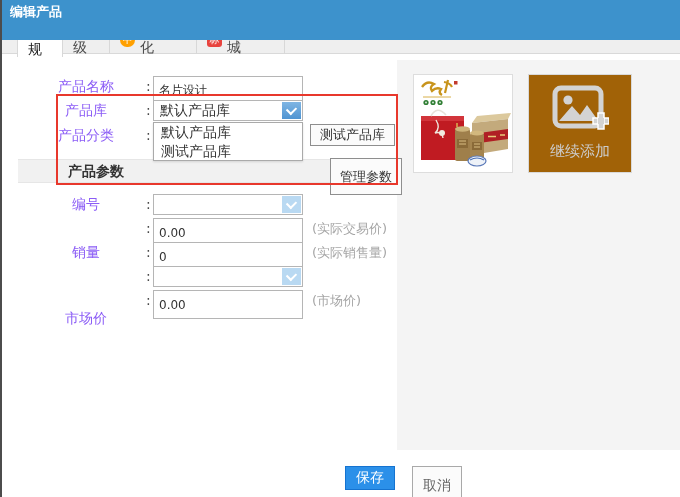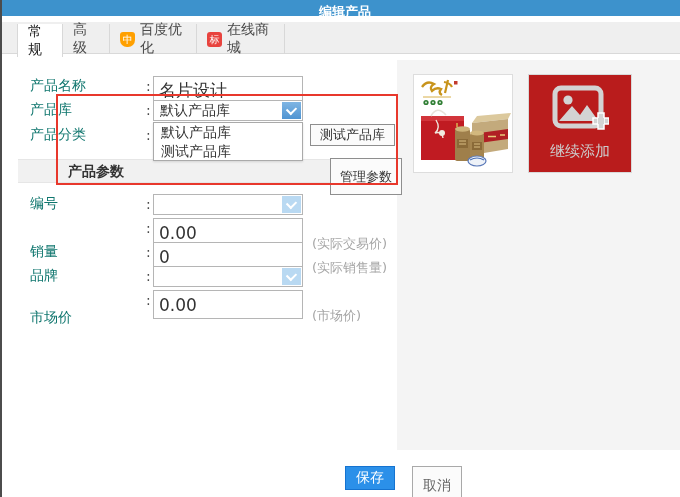--- a/index.html
+++ b/index.html
@@ -7,23 +7,23 @@
   body { font-family:"DejaVu Sans","Liberation Sans",sans-serif; }
   #app {
     position:relative; width:680px; height:497px; background:#fff;
     overflow:hidden; font-size:14px; color:#444;
   }
   
   .left-edge { position:absolute; left:0; top:0; width:2px; height:497px; background:#4c4c4c; z-index:60; }
 
   
   .titlebar {
-    position:absolute; left:0; top:0; width:680px; height:16px;
+    position:absolute; left:0; top:0; width:680px; height:40px;
     background:#3d92cc; color:#fff; font-weight:bold; font-size:13px;
-    padding:3px 0 0 10px; overflow:hidden; z-index:5;text-align:center;
+    padding:3px 0 0 10px; overflow:hidden; z-index:5;
   }
 
   
   .tabbar {
     position:absolute; left:0; top:22px; width:680px; height:32px;
     background:#efefef; border-bottom:1px solid #d9d9d9; z-index:4;
   }
   .tab {
     position:absolute; top:2px; height:30px; display:flex; align-items:center;
     justify-content:center; gap:5px; font-size:14px; color:#4a4a4a;
@@ -42,33 +42,33 @@
   .badge.square { background:#e8433e; border-radius:3px; }
 
   
   .gallery { position:absolute; left:397px; top:60px; width:283px; height:390px; background:#f4f4f4; }
   .photo-card {
     position:absolute; left:16px; top:14px; width:100px; height:99px;
     background:#fff; border:1px solid #ddd;
   }
   .add-card {
     position:absolute; left:131px; top:14px; width:104px; height:99px;
-    background:#b91c1c; border:1px solid #d9d9d9; text-align:center; cursor:pointer;
+    background:#a16207; border:1px solid #d9d9d9; text-align:center; cursor:pointer;
   }
   .add-card .add-label { margin-top:2px; color:#ccc; font-size:15px; }
 
   
   .flabel {
-    position:absolute; left:30px; width:112px; text-align:left;
-    font-size:14px; color:#0f766e; line-height:20px; white-space:nowrap;font-family:Liberation Serif, serif;
+    position:absolute; left:30px; width:112px; text-align:center;
+    font-size:14px; color:#8b5cf6; line-height:20px; white-space:nowrap;
   }
   .fcolon { position:absolute; left:146px; width:8px; font-size:14px; color:#4a4a4a; line-height:20px; }
   .tinput {
     position:absolute; left:153px; width:150px; height:29px;
-    border:1px solid #b5b5b5; background:#fff; font-size:17px; color:#333;
+    border:1px solid #b5b5b5; background:#fff; font-size:12px; color:#333;
     padding:0 5px; font-family:inherit; outline:none;
   }
   .fselect {
     position:absolute; left:153px; width:150px; height:21px;
     border:1px solid #b5b5b5; background:#fff; font-size:14px; color:#333;
     line-height:19px; padding-left:6px; cursor:pointer;
   }
   .arrow-btn {
     position:absolute; right:1px; top:1px; width:19px; height:17px;
     background:linear-gradient(#7fb5e3,#4f94d2); cursor:pointer;
@@ -87,21 +87,21 @@
   .mini-btn {
     position:absolute; height:22px; background:#fbfbfb; border:1px solid #8e8e8e;
     font-size:13px; color:#333; line-height:20px; padding:0 9px; cursor:pointer;
     font-family:inherit;
   }
   .band {
     position:absolute; left:18px; top:159px; width:379px; height:24px;
     background:#f1f1f1; border-top:1px solid #e6e6e6; border-bottom:1px solid #e6e6e6;
   }
   .band-label { position:absolute; left:68px; top:161px; font-weight:bold; color:#333; font-size:14px; line-height:20px; }
-  .hint { position:absolute; left:312px; font-size:13px; color:#a6a6a6; line-height:22px; white-space:nowrap;margin-top:15px; }
+  .hint { position:absolute; left:312px; font-size:13px; color:#a6a6a6; line-height:22px; white-space:nowrap; }
 
   
   .red-box {
     position:absolute; left:56px; top:94px; width:342px; height:91px;
     border:2px solid #e8382c; z-index:50; pointer-events:none;
   }
 
   
   .btn-save {
     position:absolute; left:345px; top:466px; width:50px; height:24px;
@@ -233,21 +233,20 @@
 
   <div class="fcolon" style="top:218px;">:</div>
   <input class="tinput" style="top: 218px;" value="0.00">
   <div class="hint" style="top:218px;">(实际交易价)</div>
 
   <div class="flabel" style="top:242px;">销量</div>
   <div class="fcolon" style="top:242px;">:</div>
   <input class="tinput" style="top: 242px;" value="0">
   <div class="hint" style="top:242px;">(实际销售量)</div>
 
-  <div class="flabel" style="top:266px;">品牌</div>
   <div class="fcolon" style="top:266px;">:</div>
   <div class="fselect" style="top:266px;">
     <span></span>
     <span class="arrow-btn disabled"></span>
   </div>
 
   <div class="flabel" style="top:292px;margin-top:16px;">市场价</div>
   <div class="fcolon" style="top:290px;">:</div>
   <input class="tinput" style="top: 290px;" value="0.00">
   <div class="hint" style="top:290px;">(市场价)</div>

